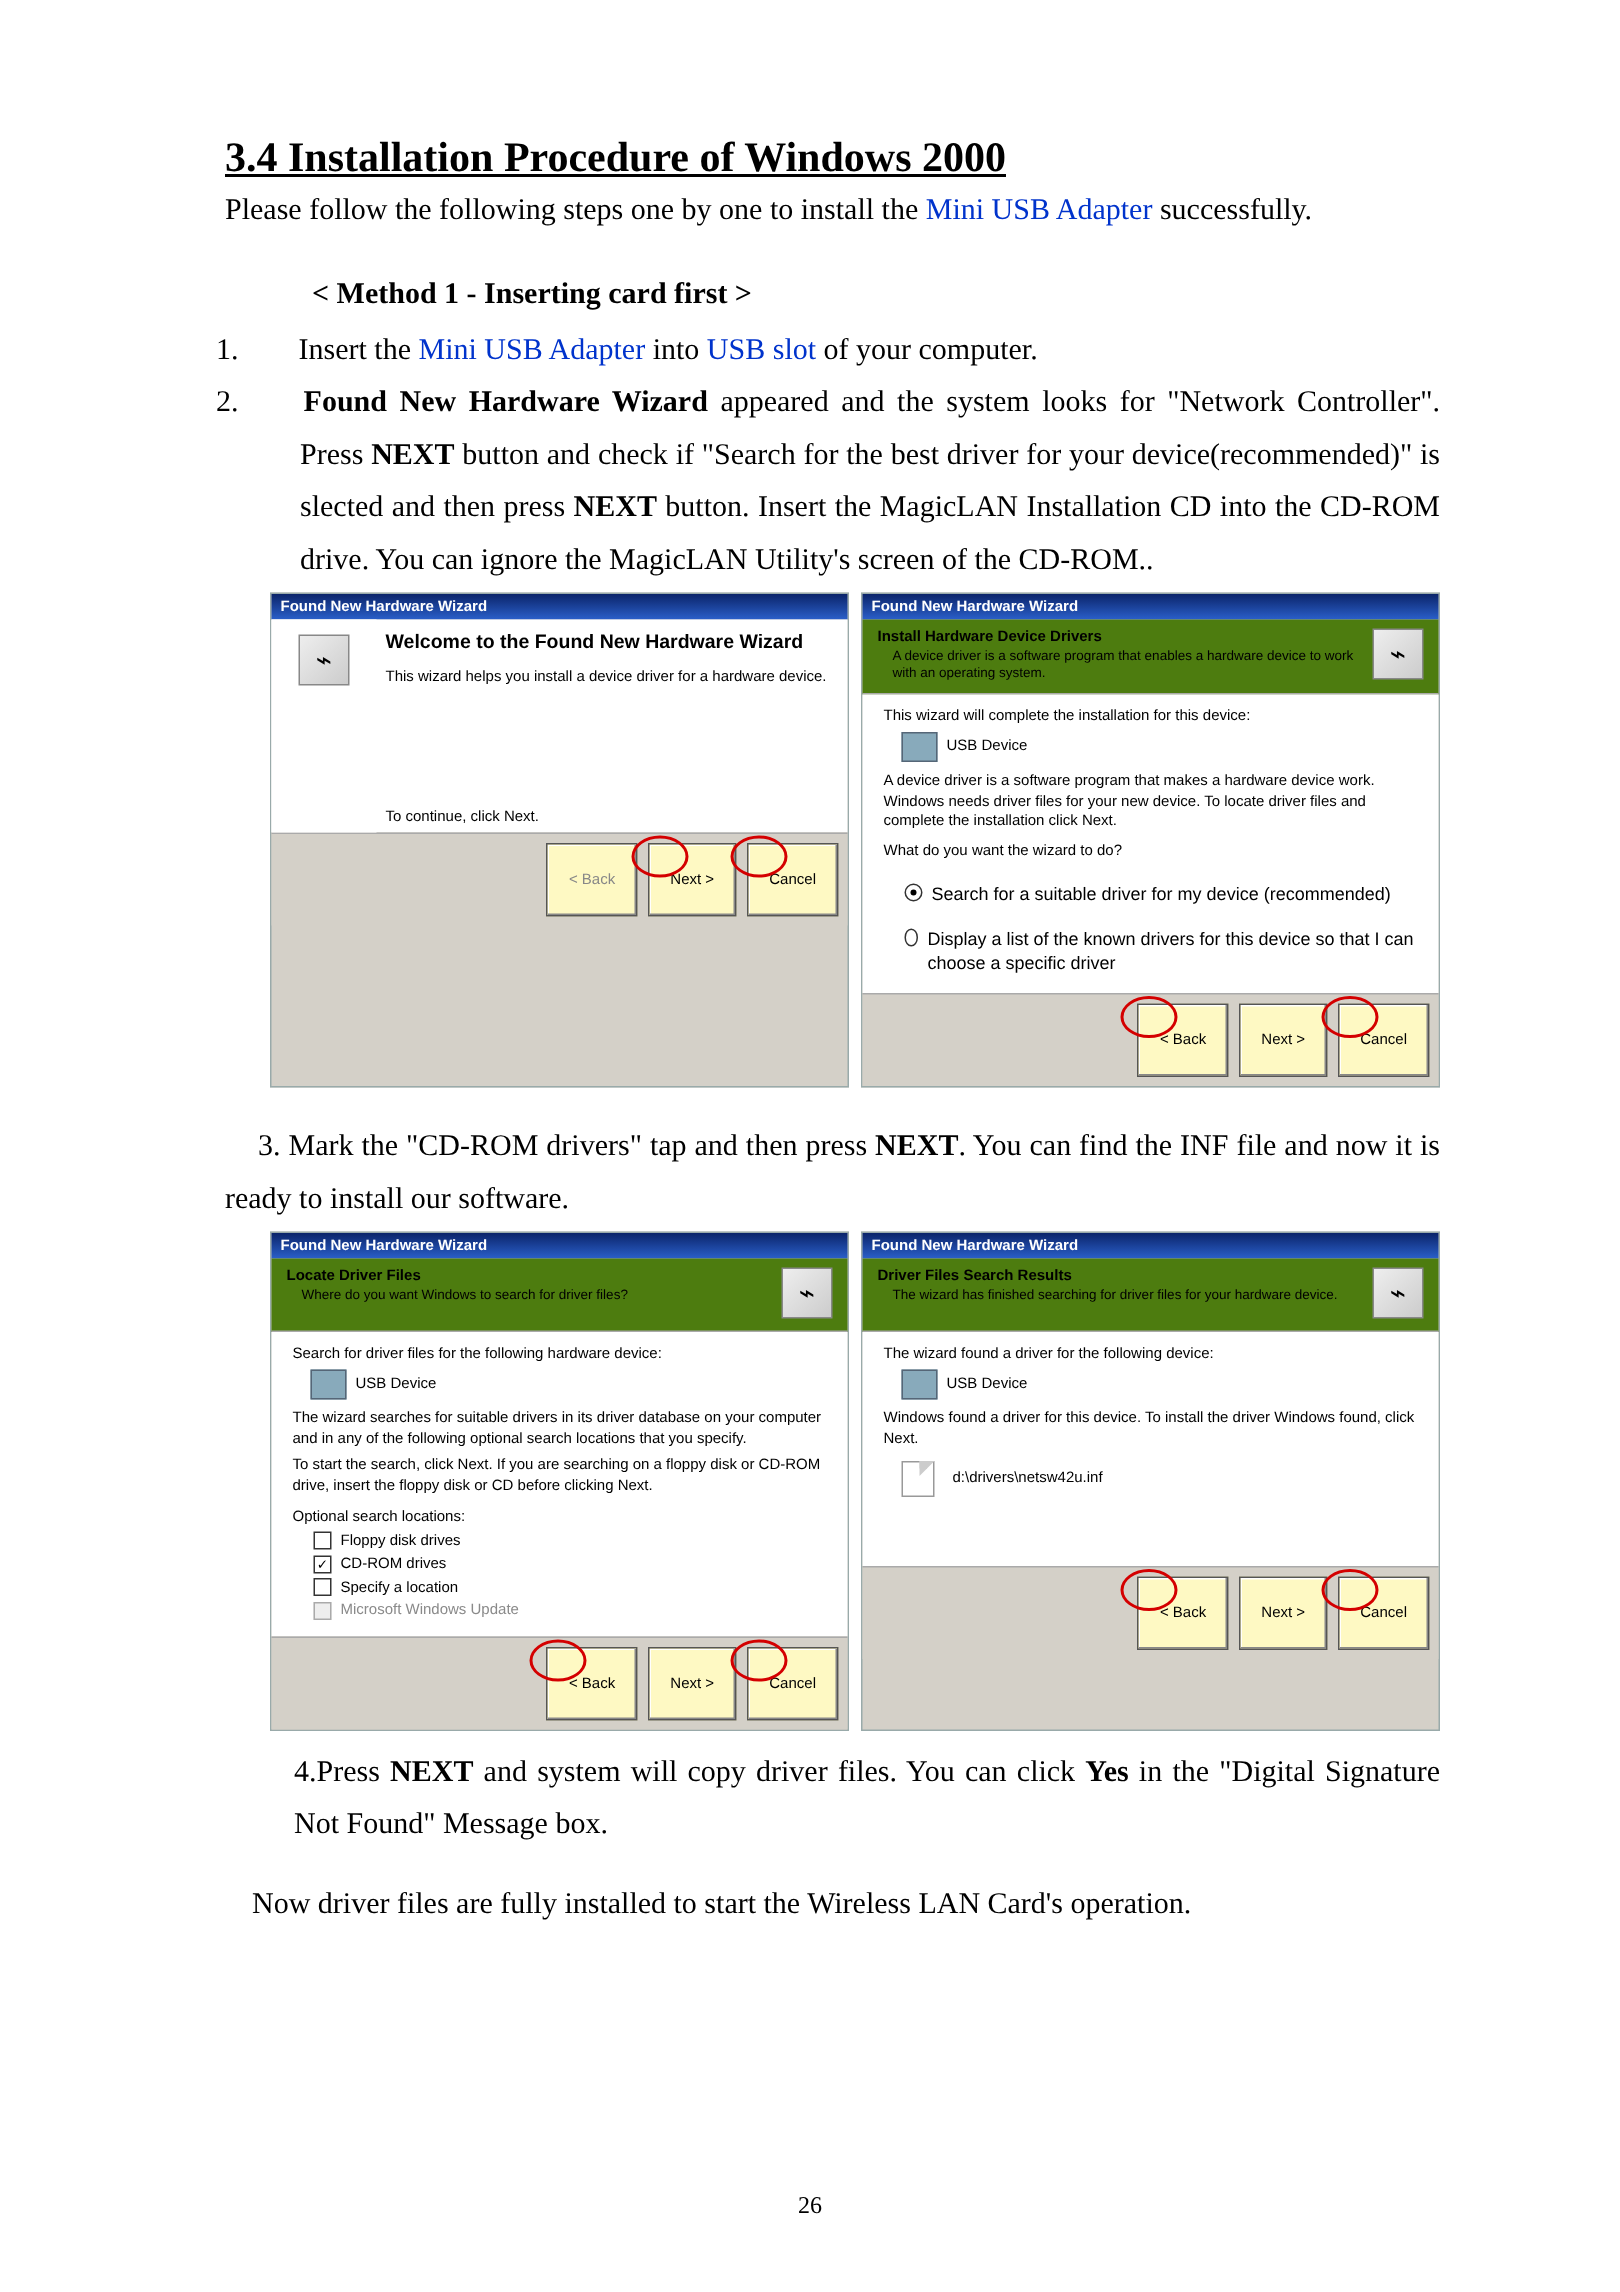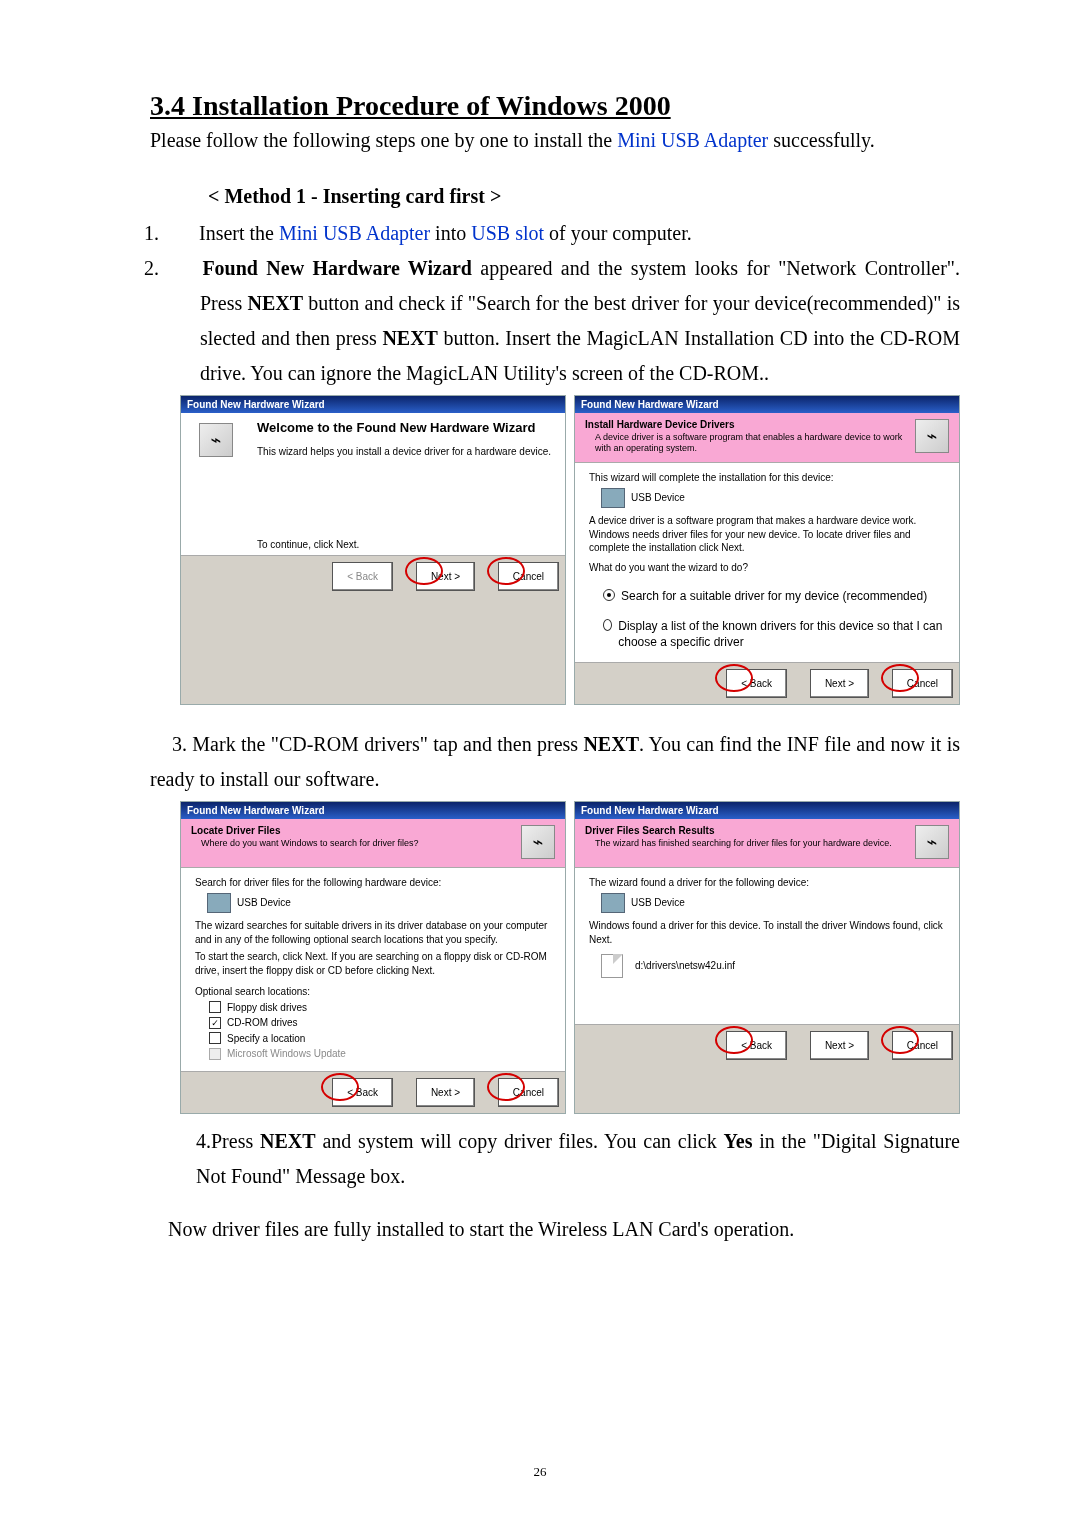--- a/index.html
+++ b/index.html
@@ -62,21 +62,21 @@
     background: #d4d0c8;
   }
   .wiz .titlebar {
     background: linear-gradient(#0b246a, #2a5fc9);
     color: #fff;
     font-weight: bold;
     font-size: 10px;
     padding: 3px 6px;
   }
   .wiz .banner {
-    background: #f9a8d4;
+    background: #4d7c0f;
     border-bottom: 1px solid #aaa;
     padding: 6px 10px 8px 10px;
     display: flex;
     justify-content: space-between;
     align-items: flex-start;
   }
   .wiz .banner-left { flex: 1; }
   .wiz .banner-title { font-weight: bold; font-size: 10px; }
   .wiz .banner-sub { font-size: 9px; margin-left: 10px; margin-top: 2px; line-height: 1.2; }
   .wiz .banner-icon, .wiz .side-icon {
@@ -94,25 +94,25 @@
     min-height: 140px;
   }
   .wiz .footer {
     border-top: 1px solid #aaa;
     background: #d4d0c8;
     padding: 6px;
     text-align: right;
   }
   .wiz .btn {
     display: inline-block;
-    background: #ffffff;
+    background: #fef9c3;
     border: 1px solid #555;
     font-size: 10px;
-    padding: 8px 14px;
-    margin-left: 20px;
+    padding: 18px 14px;
+    margin-left: 4px;
     font-family: Tahoma, Arial, sans-serif;
     box-shadow: inset -1px -1px #888, inset 1px 1px #fff;
   }
   .wiz .btn.disabled { color: #888; }
   .wiz .ring {
     position: relative;
   }
   .wiz .ring::before {
     content:"";
     position:absolute;
@@ -156,21 +156,21 @@
     font-weight:bold; font-size:13px; margin-bottom:8px;
   }
   .fileicon { width:20px; height:22px; background:#fff; border:1px solid #999; display:inline-block; position:relative; margin-right:6px;}
   .fileicon::after { content:""; position:absolute; right:-1px; top:-1px; border:5px solid transparent; border-left-color:#ccc; border-top-color:#ccc;}
 
   .page-num {
     position:absolute;
     left:0; right:0;
     bottom: 48px;
     text-align:center;
-    font-size:13px;
+    font-size:16px;
     font-family:"Times New Roman", serif;
   }
 </style>
 </head>
 <body>
 
 <div class="page">
   <div class="heading">3.4 Installation Procedure of Windows 2000</div>
   <div class="lead">
     <span>Please follow the following steps one by one to install the </span><span class="blue">Mini USB Adapter</span><span> successfully.</span>

